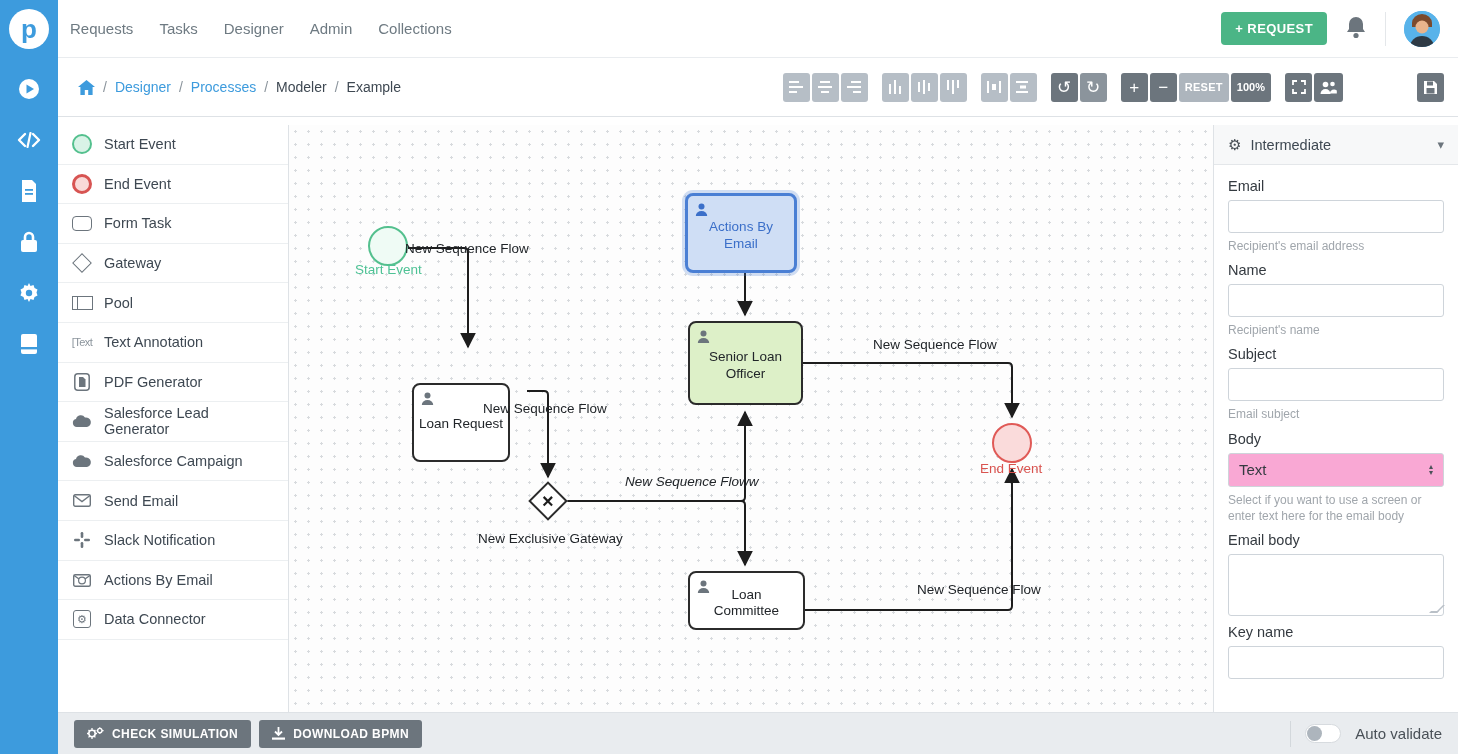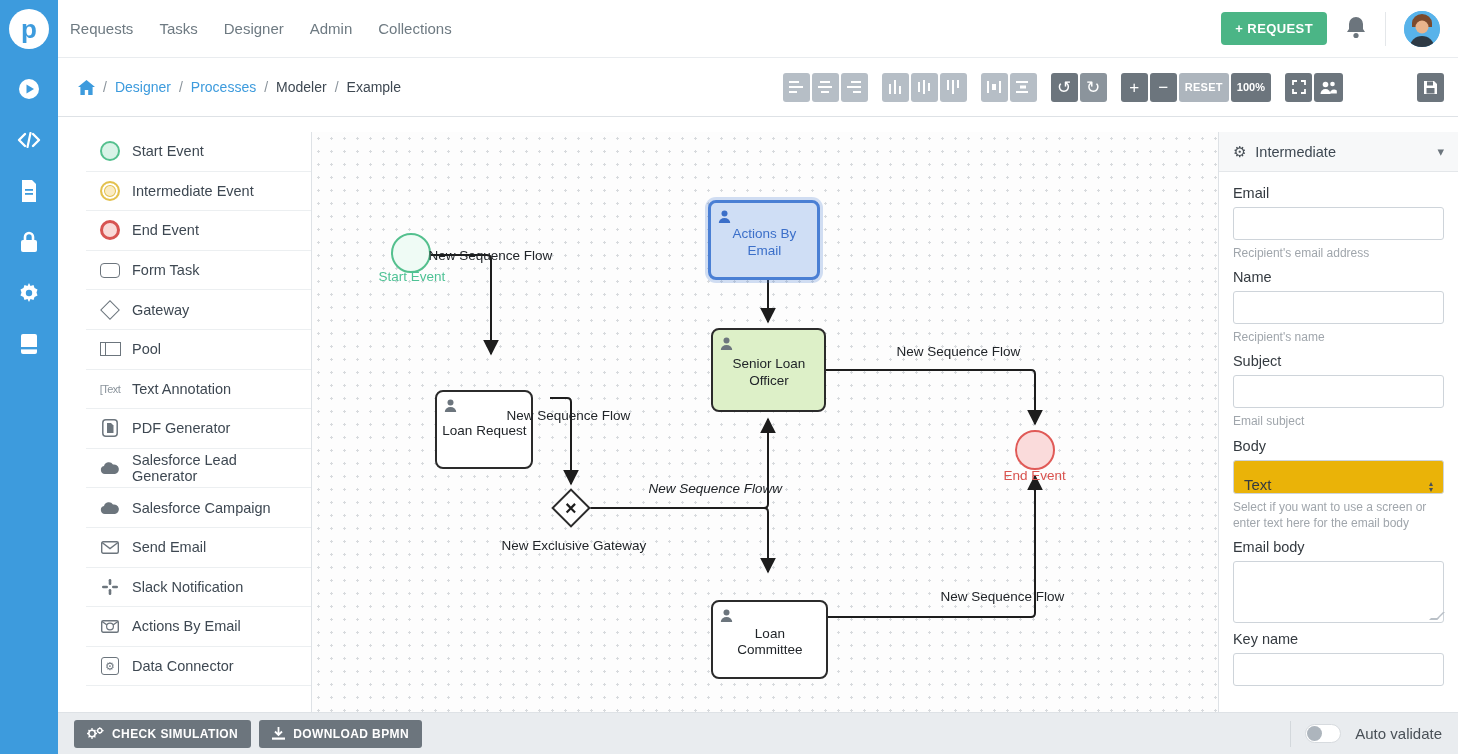--- a/index.html
+++ b/index.html
@@ -43,21 +43,21 @@
   .tbtn { min-width:27px; height:29px; border:none; border-radius:3px; background:#6c757d; color:#fff;
       display:flex; align-items:center; justify-content:center; font-size:13px; cursor:pointer; padding:0 6px; }
   .tbtn.light { background:#b6bec6; }
   .tbtn.mid { background:#8b949c; }
   .tbtn.reset { background:#adb5bd; font-size:11px; font-weight:bold; letter-spacing:.3px; }
   .tbtn.pct { font-size:11px; font-weight:bold; }
   .tbtn svg { display:block; }
   .uglyph { font-size:17px; line-height:1; }
 
   
-  .workarea { position:absolute; left:58px; top:132px; width:1400px; height:595px; display:flex;padding-left:28px; }
+  .workarea { position:absolute; left:58px; top:125px; width:1400px; height:595px; display:flex; }
 
   
   .palette { width:231px; height:595px; background:#fff; border-right:1px solid #dee2e6; overflow:hidden; }
   .pal-item { height:39.6px; display:flex; align-items:center; gap:10px; padding:0 12px;
       border-bottom:1px solid #eceff1; font-size:14.5px; color:#3e4852; cursor:grab; background:#fff; }
   .pal-ic { width:24px; display:flex; align-items:center; justify-content:center; flex:none; }
   .shape-circle { width:20px; height:20px; border-radius:50%; }
   .c-start { border:2px solid #54c08e; background:#d9f3e7; }
   .c-inter { border:2px solid #e3c14e; background:#fbecc3; box-shadow:inset 0 0 0 2px #fff, inset 0 0 0 3px #e3c14e; }
   .c-end { border:3px solid #d75452; background:#f9dad8; }
@@ -95,22 +95,22 @@
   
   .config { width:245px; height:595px; background:#fff; border-left:1px solid #dee2e6; overflow:hidden; }
   .cfg-header { height:40px; background:#f7f8f9; border-bottom:1px solid #e4e7ea; display:flex;
       align-items:center; padding:0 14px; gap:9px; font-size:14.5px; color:#3e4852; cursor:pointer; }
   .cfg-gear { color:#495057; font-size:15px; }
   .cfg-chevron { margin-left:auto; color:#6c757d; font-size:13px; }
   .cfg-body { padding:13px 14px; }
   .cfg-label { font-size:14.5px; color:#343a40; margin:8px 0 6px; }
   .cfg-input { width:100%; height:33px; border:1px solid #ced4da; border-radius:3px; background:#fff; font-size:14px; padding:0 8px; }
   .cfg-help { font-size:12px; color:#a0a6ac; margin:5px 0 8px; line-height:1.35; }
-  .cfg-select { width:100%; height:34px; border:1px solid #ced4da; border-radius:3px; background:#eab308;
-      display:flex; align-items:flex-end; padding:0 10px; font-size:15px; color:#343a40; cursor:pointer; }
+  .cfg-select { width:100%; height:34px; border:1px solid #ced4da; border-radius:3px; background:#f9a8d4;
+      display:flex; align-items:center; padding:0 10px; font-size:15px; color:#343a40; cursor:pointer; }
   .sel-arrows { margin-left:auto; display:flex; flex-direction:column; font-size:8px; line-height:6px; color:#495057; }
   .cfg-textarea { width:100%; height:62px; border:1px solid #ced4da; border-radius:3px; resize:none; position:relative; }
   .ta-grip { position:absolute; right:2px; bottom:2px; width:8px; height:8px;
       border-right:2px solid #b9c0c7; border-bottom:2px solid #b9c0c7; transform:skew(-45deg) rotate(0deg); }
 
   
   .footer { position:absolute; left:58px; top:712px; width:1400px; height:42px; background:#e9ecef;
       border-top:1px solid #dee2e6; display:flex; align-items:center; padding:0 16px; gap:8px; }
   .foot-btn { background:#6c757d; color:#fff; border:none; border-radius:3px; height:28px; padding:0 13px;
       font-size:12px; font-weight:bold; letter-spacing:.4px; display:flex; align-items:center; gap:8px; cursor:pointer; }
@@ -324,26 +324,20 @@
   </div>
 
   <div class="workarea">
 
     <div class="palette">
       <div class="pal-item">
         <span class="pal-ic">
             <span class="shape-circle c-start"></span>
           </span>
         <span>Start Event</span>
-      </div>
-      <div class="pal-item">
-        <span class="pal-ic">
-            <span class="shape-circle c-inter"></span>
-          </span>
-        <span>Intermediate Event</span>
       </div>
       <div class="pal-item">
         <span class="pal-ic">
             <span class="shape-circle c-end"></span>
           </span>
         <span>End Event</span>
       </div>
       <div class="pal-item">
         <span class="pal-ic">
             <span class="shape-task"></span>
@@ -486,21 +480,21 @@
 Officer</span>
       </div>
       <span class="cv-label" style="left:584px; top:212px;">New Sequence Flow</span>
 
       <div class="gateway" style="left:245px; top:362px;">
         <span class="x">×</span>
       </div>
       <span class="cv-label" style="left:189px; top:406px;">New Exclusive Gateway</span>
       <span class="cv-label" style="left:336px; top:349px;font-style:italic;">New Sequence Floww</span>
 
-      <div class="node task" style="left:399px; top:446px; width:117px; height:79px;margin-top:22px;">
+      <div class="node task" style="left:399px; top:446px; width:117px; height:59px;">
         <span class="user">
           <svg width="13" height="13" viewBox="0 0 13 13">
               <circle cx="6.5" cy="3.4" r="3" fill="#6c757d"></circle>
               <path d="M0.8 13 a5.7 5 0 0 1 11.4 0 z" fill="#6c757d"></path>
             </svg>
         </span>
         <span class="tlabel">Loan
 Committee</span>
       </div>
       <span class="cv-label" style="left:628px; top:457px;">New Sequence Flow</span>

